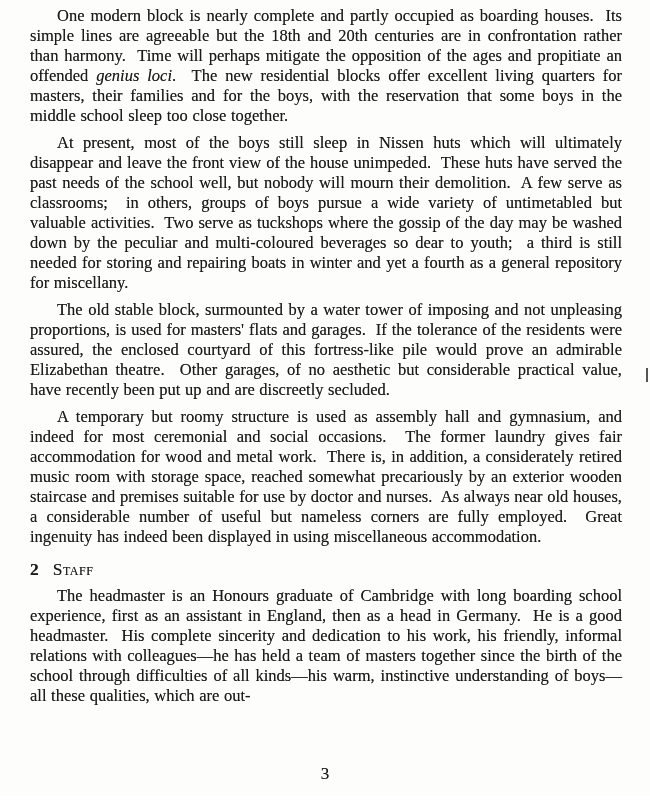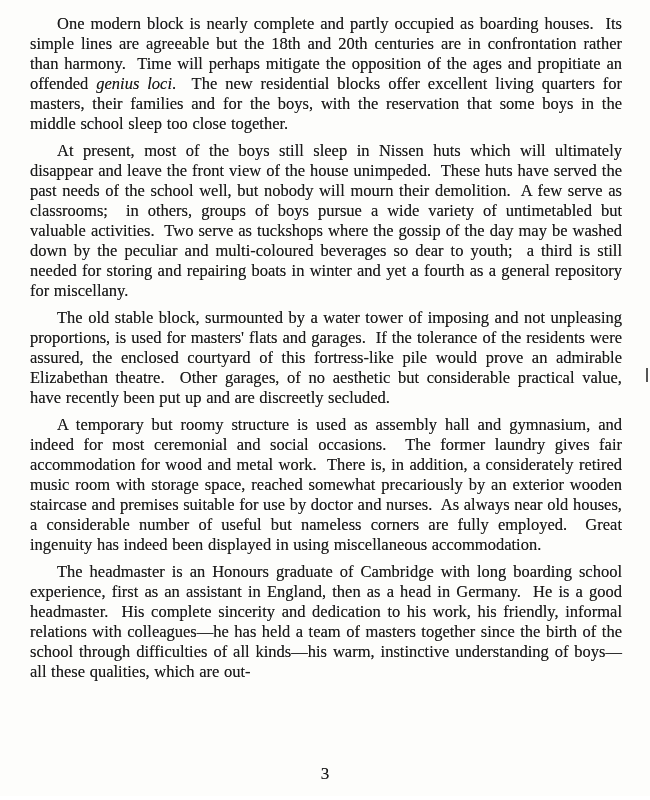--- a/index.html
+++ b/index.html
@@ -6,21 +6,21 @@
     margin: 0;
     padding: 0;
     background: #ffffff;
   }
   .page {
     position: relative;
     width: 650px;
     height: 796px;
     box-sizing: border-box;
     background: #fdfdfb;
-    padding: 14px 28px 0 30px;
+    padding: 6px 28px 0 30px;
     font-family: "Liberation Serif", "DejaVu Serif", serif;
     color: #1b1b1b;
     overflow: hidden;
   }
   p.para {
     margin: 0 0 7px 0;
     font-size: 16.5px;
     line-height: 20px;
     text-align: justify;
     text-indent: 27px;
@@ -66,20 +66,23 @@
 <div class="page">
 
   <p class="para"><span>One modern block is nearly complete and partly occupied as boarding houses.  Its simple lines are agreeable but the 18th and 20th centuries are in confrontation rather than harmony.  Time will perhaps mitigate the opposition of the ages and propitiate an offended </span><em>genius loci</em><span>.  The new residential blocks offer excellent living quarters for masters, their families and for the boys, with the reservation that some boys in the middle school sleep too close together.</span></p>
 
   <p class="para">At present, most of the boys still sleep in Nissen huts which will ultimately disappear and leave the front view of the house unimpeded.  These huts have served the past needs of the school well, but nobody will mourn their demolition.  A few serve as classrooms;  in others, groups of boys pursue a wide variety of untimetabled but valuable activities.  Two serve as tuckshops where the gossip of the day may be washed down by the peculiar and multi-coloured beverages so dear to youth;  a third is still needed for storing and repairing boats in winter and yet a fourth as a general repository for miscellany.</p>
 
   <p class="para">The old stable block, surmounted by a water tower of imposing and not unpleasing proportions, is used for masters' flats and garages.  If the tolerance of the residents were assured, the enclosed courtyard of this fortress-like pile would prove an admirable Elizabethan theatre.  Other garages, of no aesthetic but considerable practical value, have recently been put up and are discreetly secluded.</p>
 
   <p class="para">A temporary but roomy structure is used as assembly hall and gymnasium, and indeed for most ceremonial and social occasions.  The former laundry gives fair accommodation for wood and metal work.  There is, in addition, a considerately retired music room with storage space, reached somewhat precariously by an exterior wooden staircase and premises suitable for use by doctor and nurses.  As always near old houses, a considerable number of useful but nameless corners are fully employed.  Great ingenuity has indeed been displayed in using miscellaneous accommodation.</p>
 
+  <div class="heading">
+    <span class="hnum">2</span><span class="htitle">Staff</span>
+  </div>
 
   <p class="para">The headmaster is an Honours graduate of Cambridge with long boarding school experience, first as an assistant in England, then as a head in Germany.  He is a good headmaster.  His complete sincerity and dedication to his work, his friendly, informal relations with colleagues—he has held a team of masters together since the birth of the school through difficulties of all kinds—his warm, instinctive understanding of boys—all these qualities, which are out-</p>
 
   <div class="pagenum">3</div>
 
   <div class="artifact" style="right:2px; top:368px; width:2px; height:14px;"></div>
 
 </div>
 
 </body></html>

